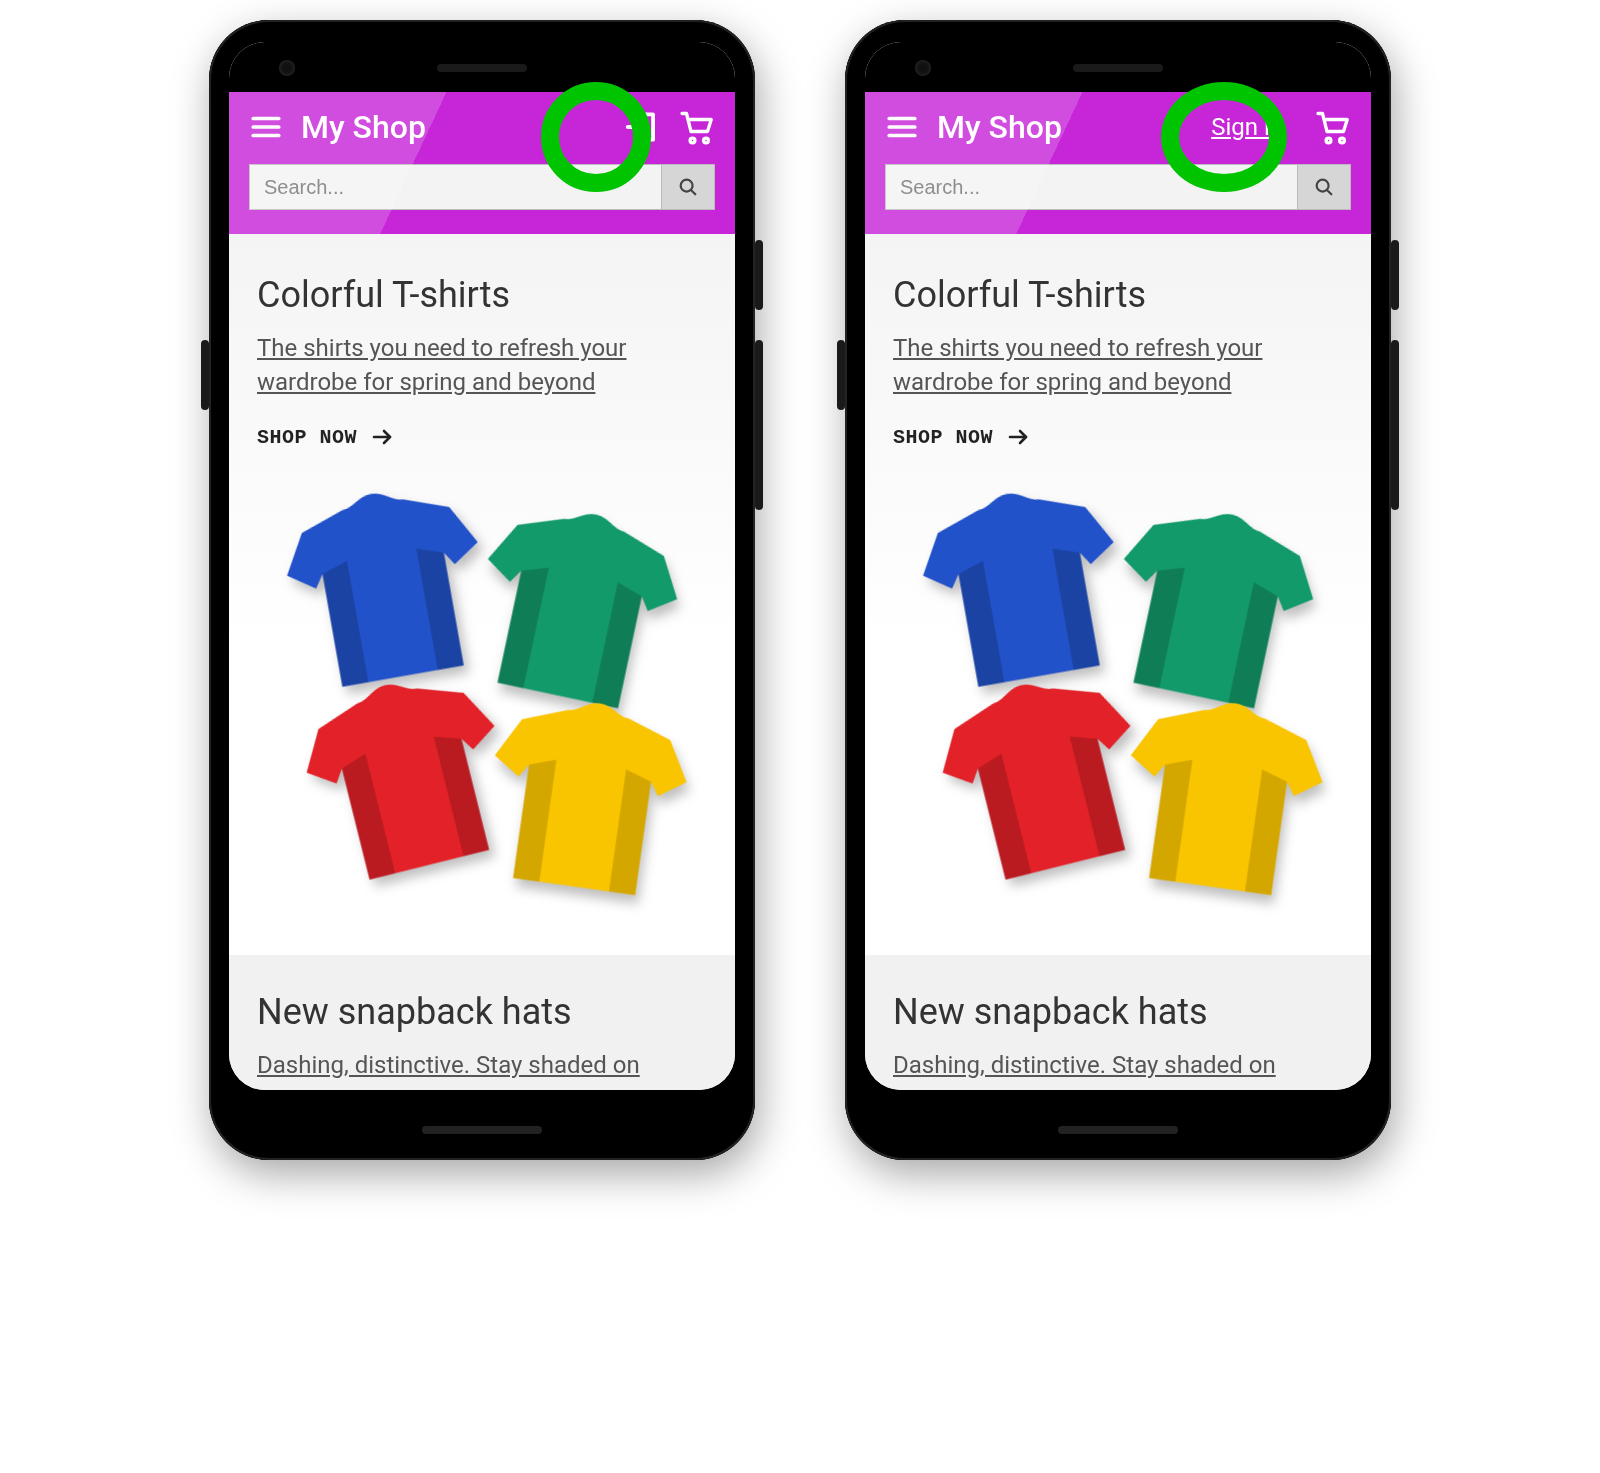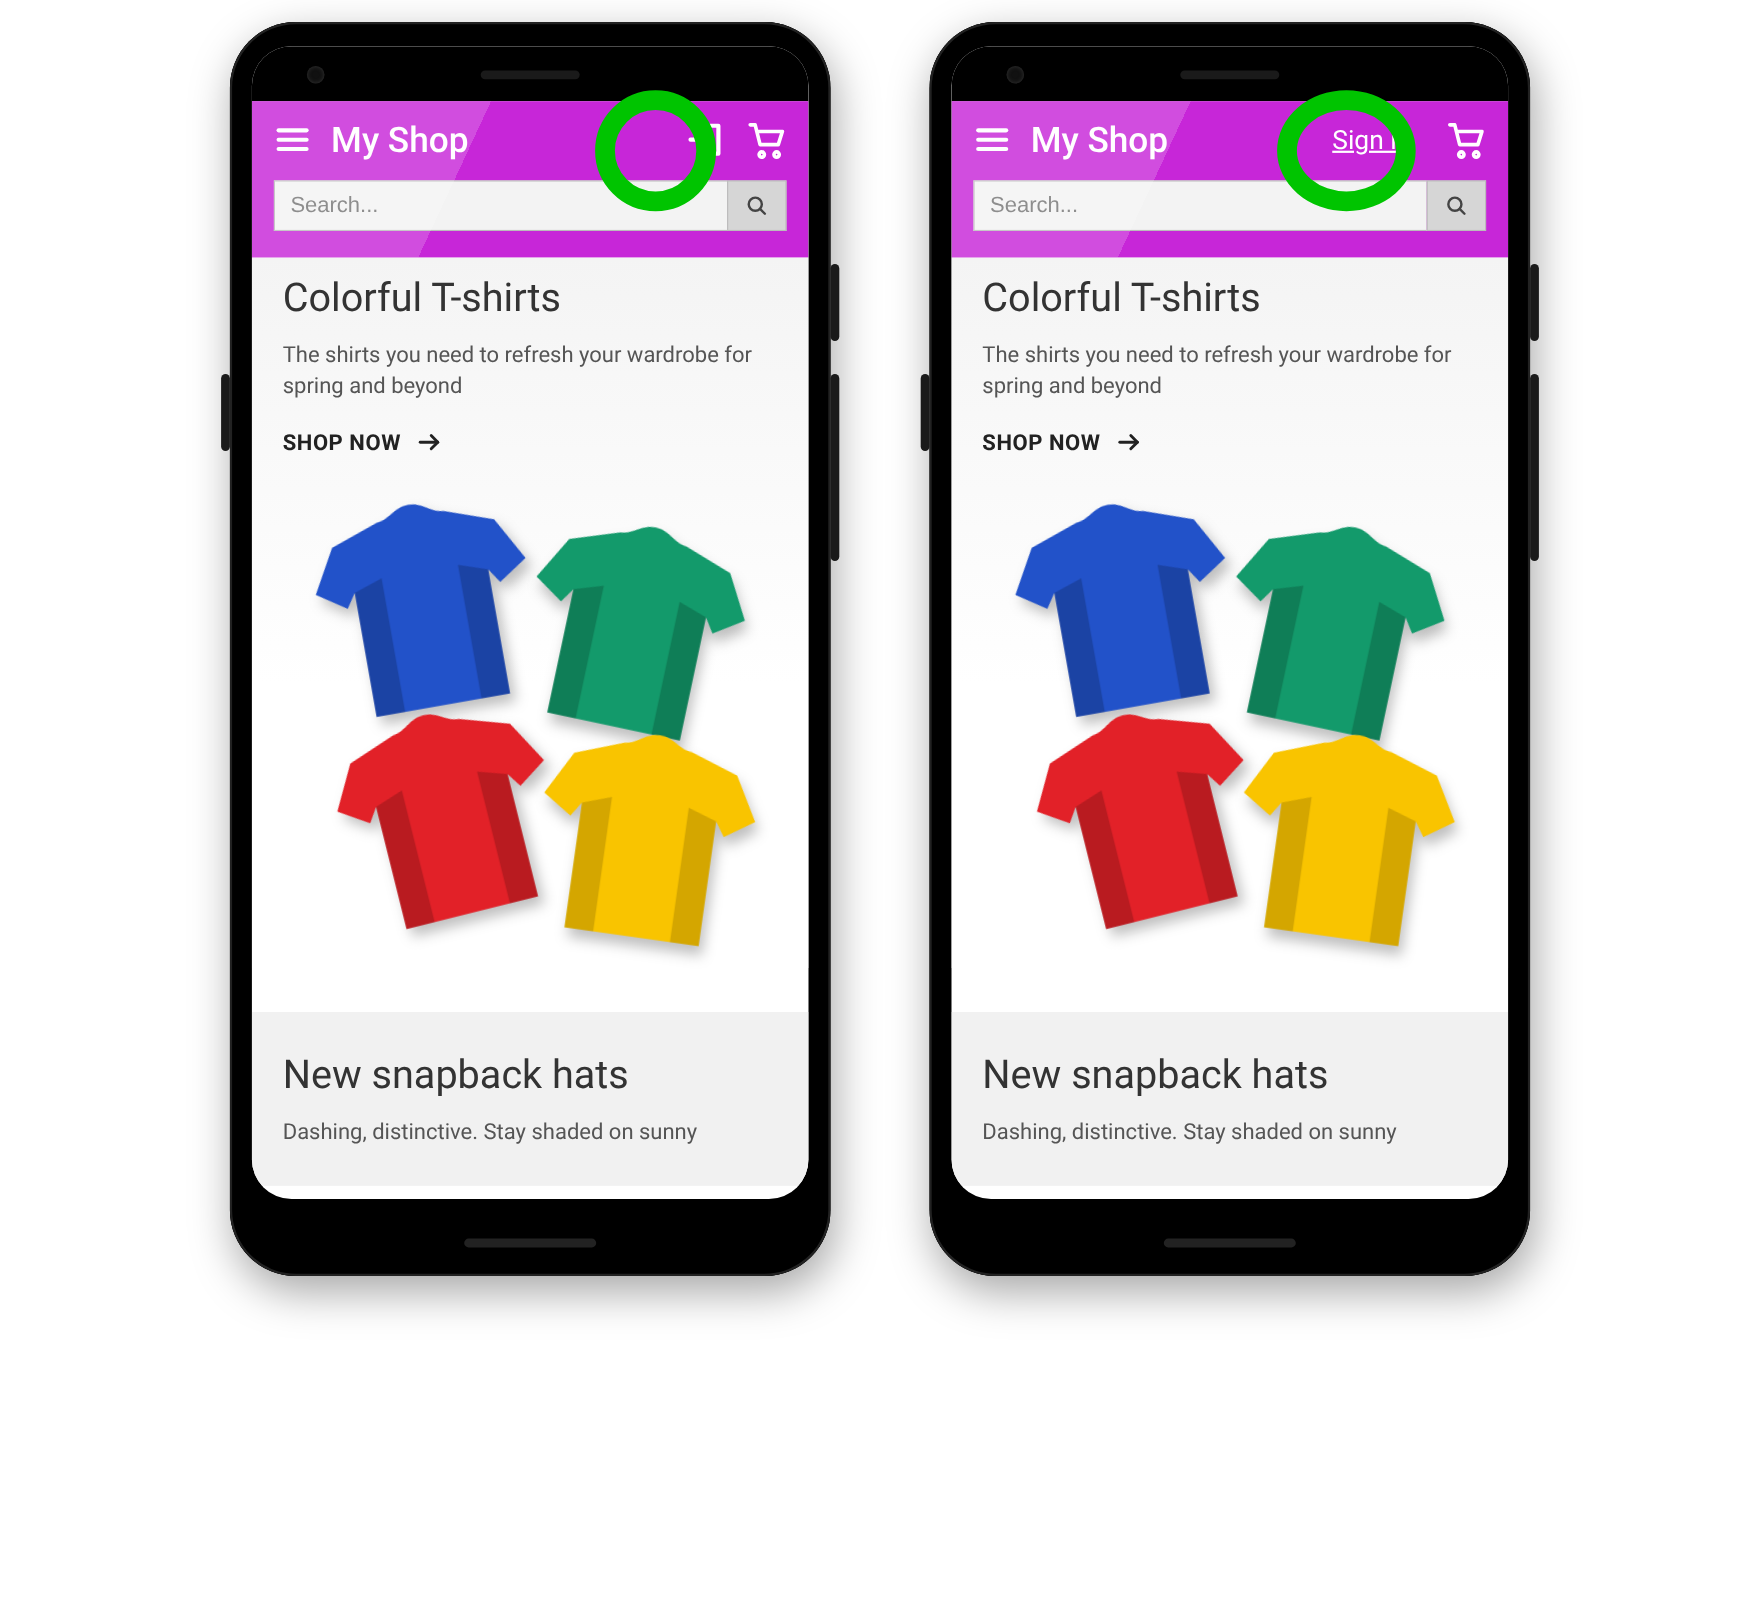--- a/index.html
+++ b/index.html
@@ -125,44 +125,46 @@
   .search-btn {
     width: 54px; height: 46px;
     background: #d6d6d6;
     border: 1px solid #bbb;
     display: flex; align-items: center; justify-content: center;
     cursor: pointer;
   }
 
   .content {
     background: linear-gradient(#f4f4f4, #ffffff 60%);
-    padding: 16px 28px 10px 28px;
+    padding: 40px 28px 10px 28px;
   }
   .section-title {
     font-size: 36px;
     font-weight: 400;
     color: #333;
     margin-bottom: 16px;
   }
   .section-sub {
-    font-size: 20px;
+    font-size: 24px;
     color: #555;
     line-height: 1.4;
     margin-bottom: 26px;
+    text-decoration: underline;
   }
   .shop-now {
     display: flex;
     align-items: center;
     gap: 14px;
     font-size: 20px;
     font-weight: 700;
     letter-spacing: 0.5px;
     color: #222;
     cursor: pointer;
     margin-bottom: 26px;
+    font-family: Liberation Mono, monospace;
   }
 
   .tshirt-stage {
     position: relative;
     width: 430px;
     height: 430px;
     margin: 0 auto;
   }
   .tshirt {
     position: absolute;

